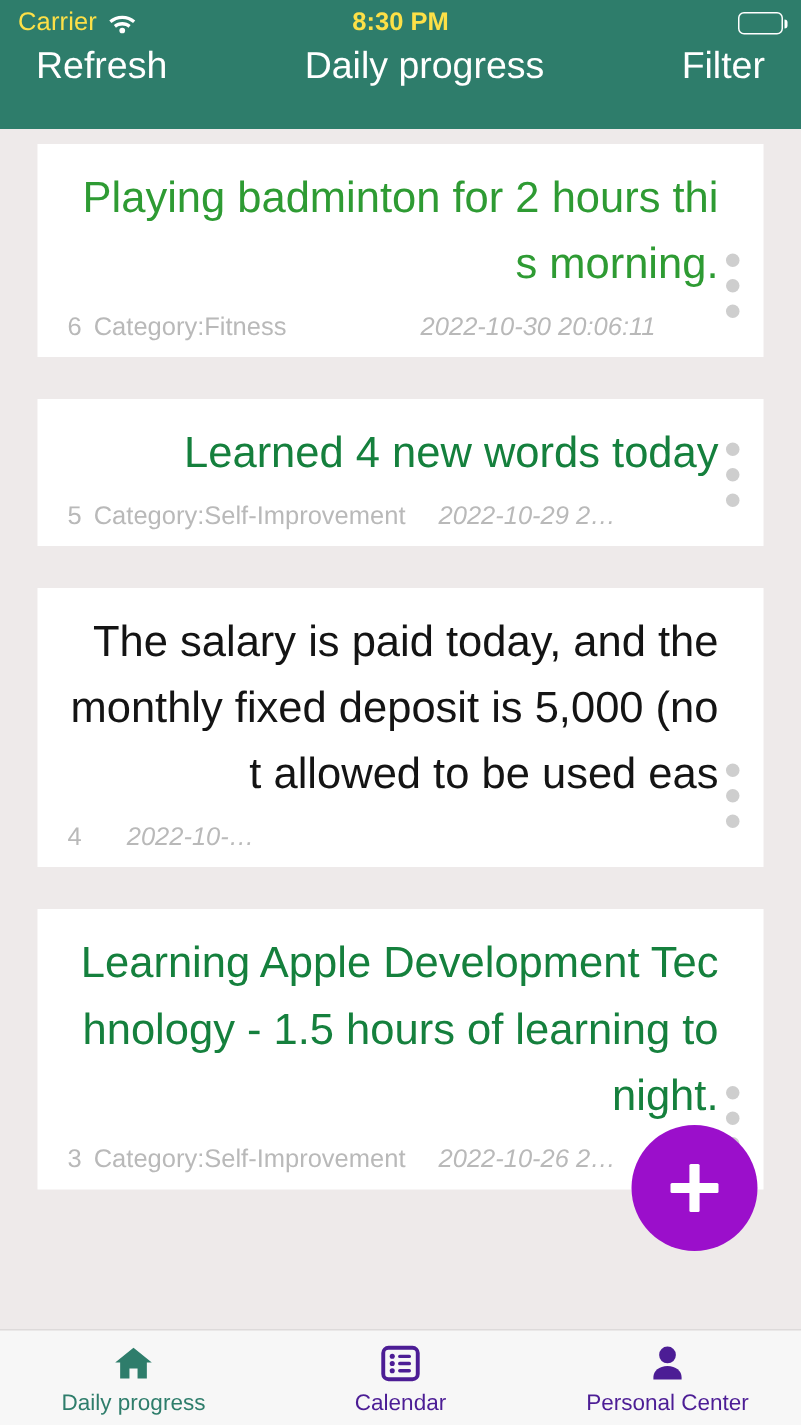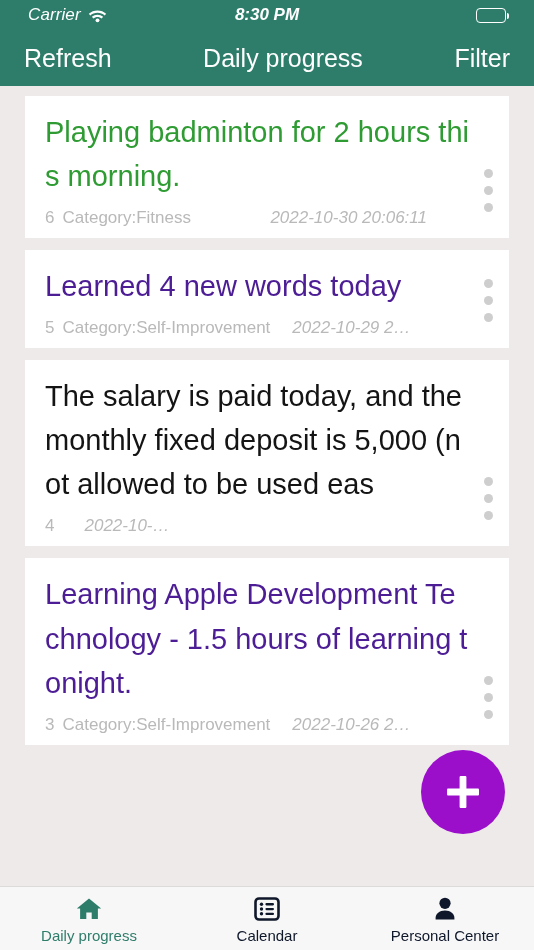--- a/index.html
+++ b/index.html
@@ -10,24 +10,23 @@
     overflow:hidden;
     position:relative;
   }
 
   
   .statusbar {
     height:30px;
     background:#2E7D6B;
     display:flex;
     align-items:center;
-    padding:0 28px;
-    color:#ffffff;
+    padding:0 12px;
+    color:#fde047;
     position:relative;
-    font-style:italic;
   }
   .sb-left { display:flex; align-items:center; gap:7px; }
   .sb-carrier { font-size:17px; letter-spacing:.1px; }
   .sb-time {
     position:absolute; left:0; right:0; text-align:center;
     font-size:17px; font-weight:bold; pointer-events:none;
   }
   .sb-right { margin-left:auto; display:flex; align-items:center; z-index:2; }
   .wifi-icon { width:19px; height:15px; display:block; }
   .battery {
@@ -38,50 +37,51 @@
     content:""; position:absolute; right:-4px; top:4px;
     width:2.4px; height:6px; background:#fff; border-radius:0 2px 2px 0;
   }
   .battery-fill { width:100%; height:100%; background:#fff; border-radius:1.5px; }
 
   
   .navbar {
     height:56px;
     background:#2E7D6B;
     display:flex;
-    align-items:center;
+    align-items:flex-start;
     justify-content:space-between;
     padding:0 24px;
     color:#fff;
   }
   .nav-btn { font-size:25px; color:#fff; cursor:pointer; white-space:nowrap; }
   .nav-title { font-size:25px; color:#fff; font-weight:normal; }
 
   
   .list {
     position:absolute;
     top:86px; left:0; right:0; bottom:64px;
     background:#EEEAEA;
     overflow:hidden;
     padding:10px 25px 0 25px;
   }
   .card {
     background:#fff;
     position:relative;
-    margin-bottom:12px;
-    padding:14px 36px 10px 20px;
+    margin-bottom:28px;
+    padding:14px 26px 10px 20px;
+    text-align:right;
   }
   .card-title {
     font-size:29px;
     line-height:1.52;
     word-break:break-all;
     padding-right:4px;
   }
   .card-title.green { color:#2E9B33; }
-  .card-title.red   { color:#4c1d95; }
+  .card-title.red   { color:#15803d; }
   .card-title.black { color:#141414; }
 
   .card-meta {
     display:flex;
     align-items:center;
     color:#B9B9B9;
     font-size:17px;
     margin-top:10px;
     padding-right:46px;
     white-space:nowrap;
@@ -133,21 +133,21 @@
     border-top:1px solid #DDDADA;
     display:flex;
     z-index:10;
   }
   .tab {
     flex:1;
     display:flex; flex-direction:column;
     align-items:center; justify-content:center;
     gap:3px;
     cursor:pointer;
-    color:#0f172a;
+    color:#4c1d95;
   }
   .tab.active { color:#2E7D6B; }
   .tab svg { width:30px; height:30px; display:block; }
   .tab-label { font-size:15px; }
 </style>
 </head>
 <body>
 
 <div class="statusbar">
   <div class="sb-left">

